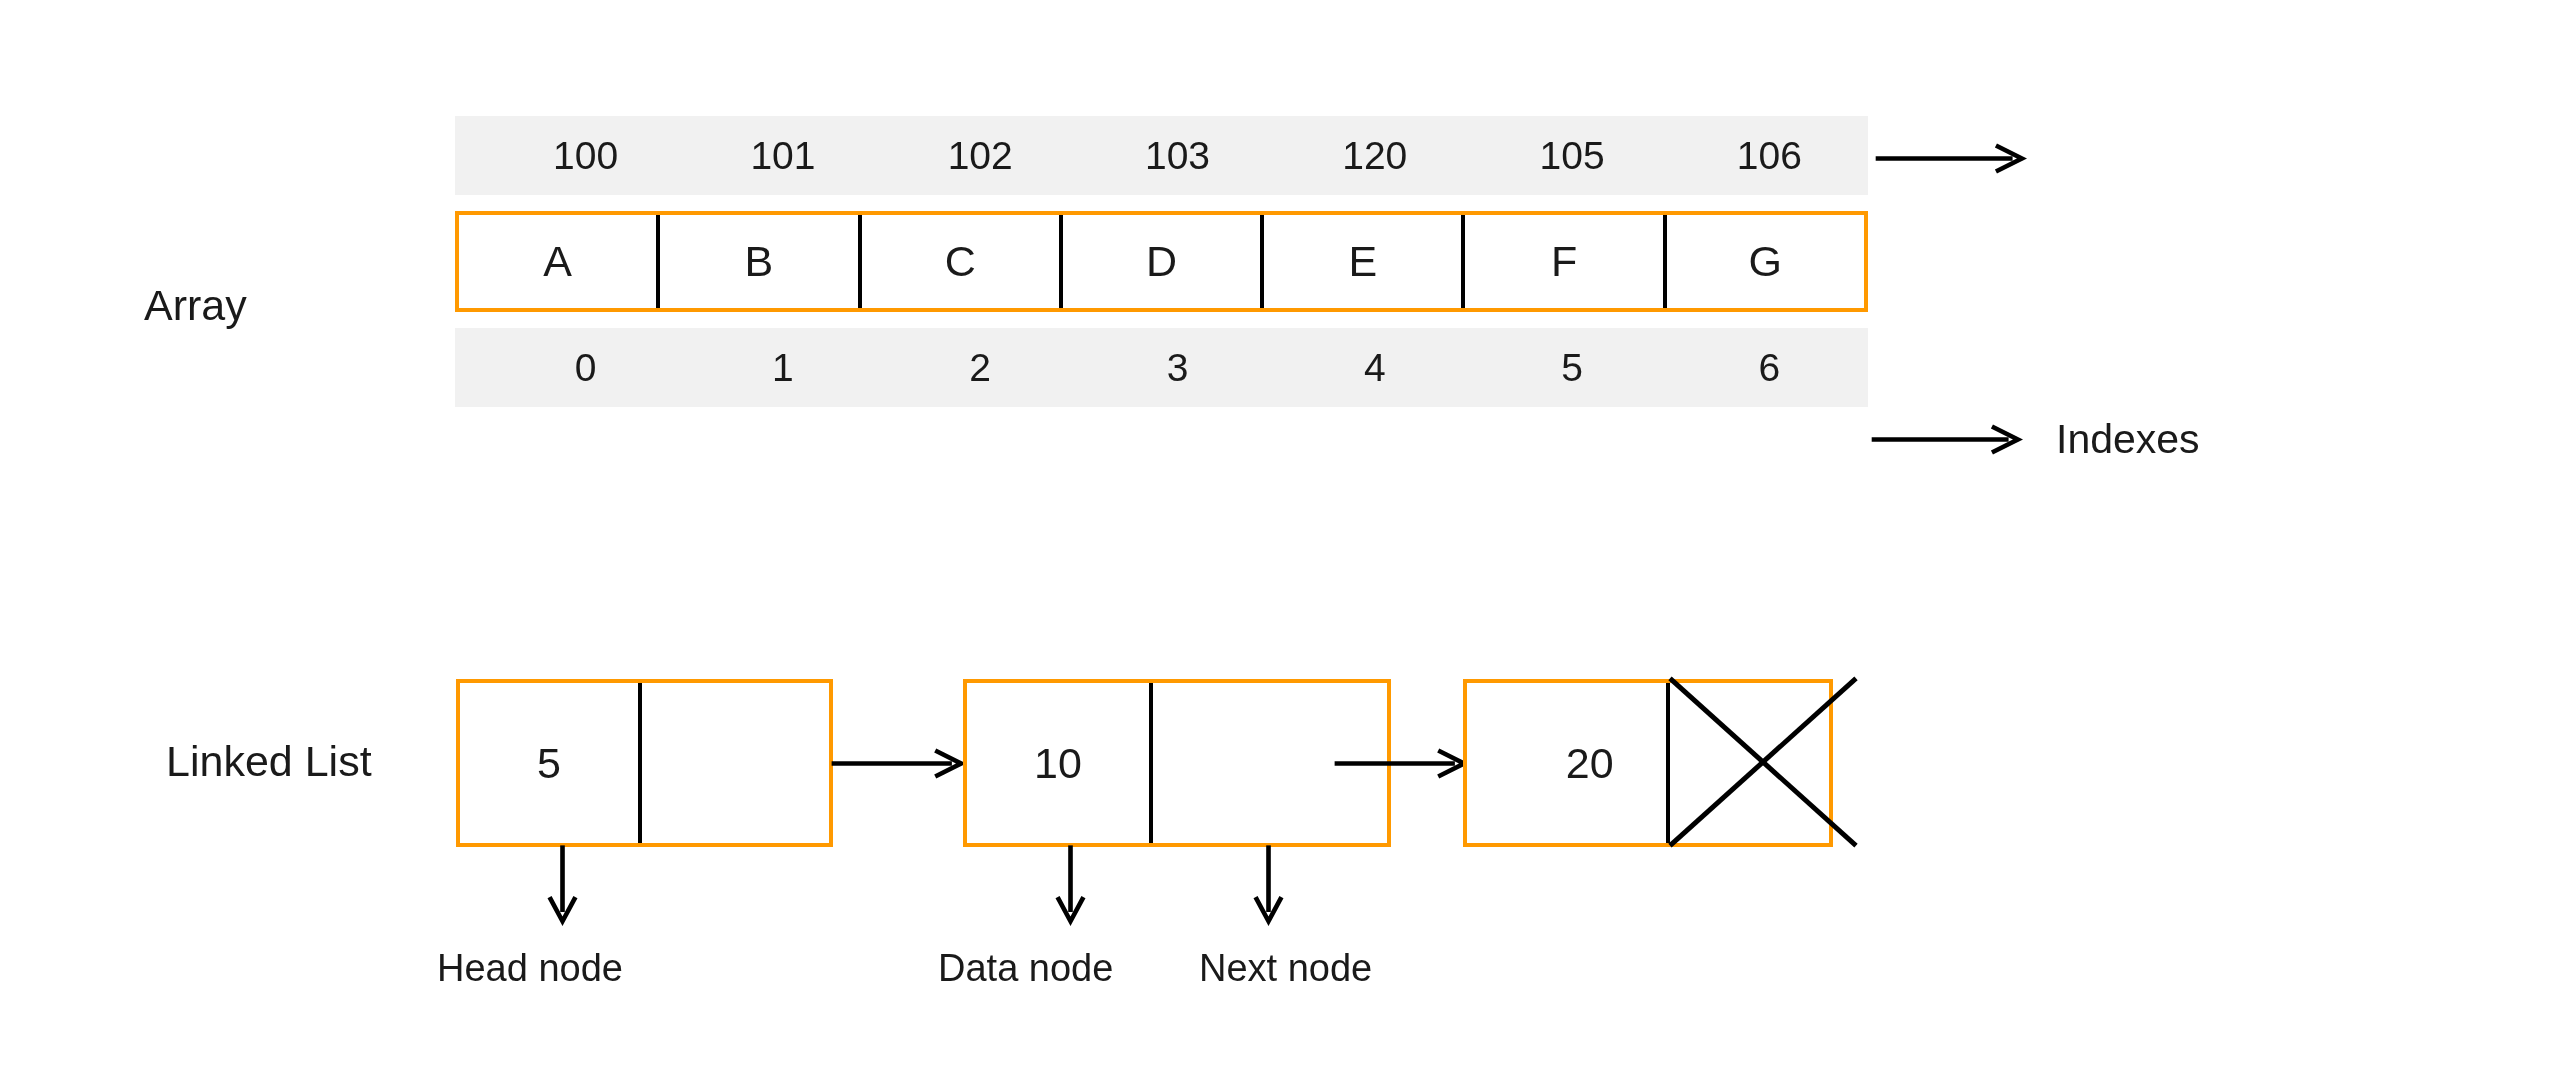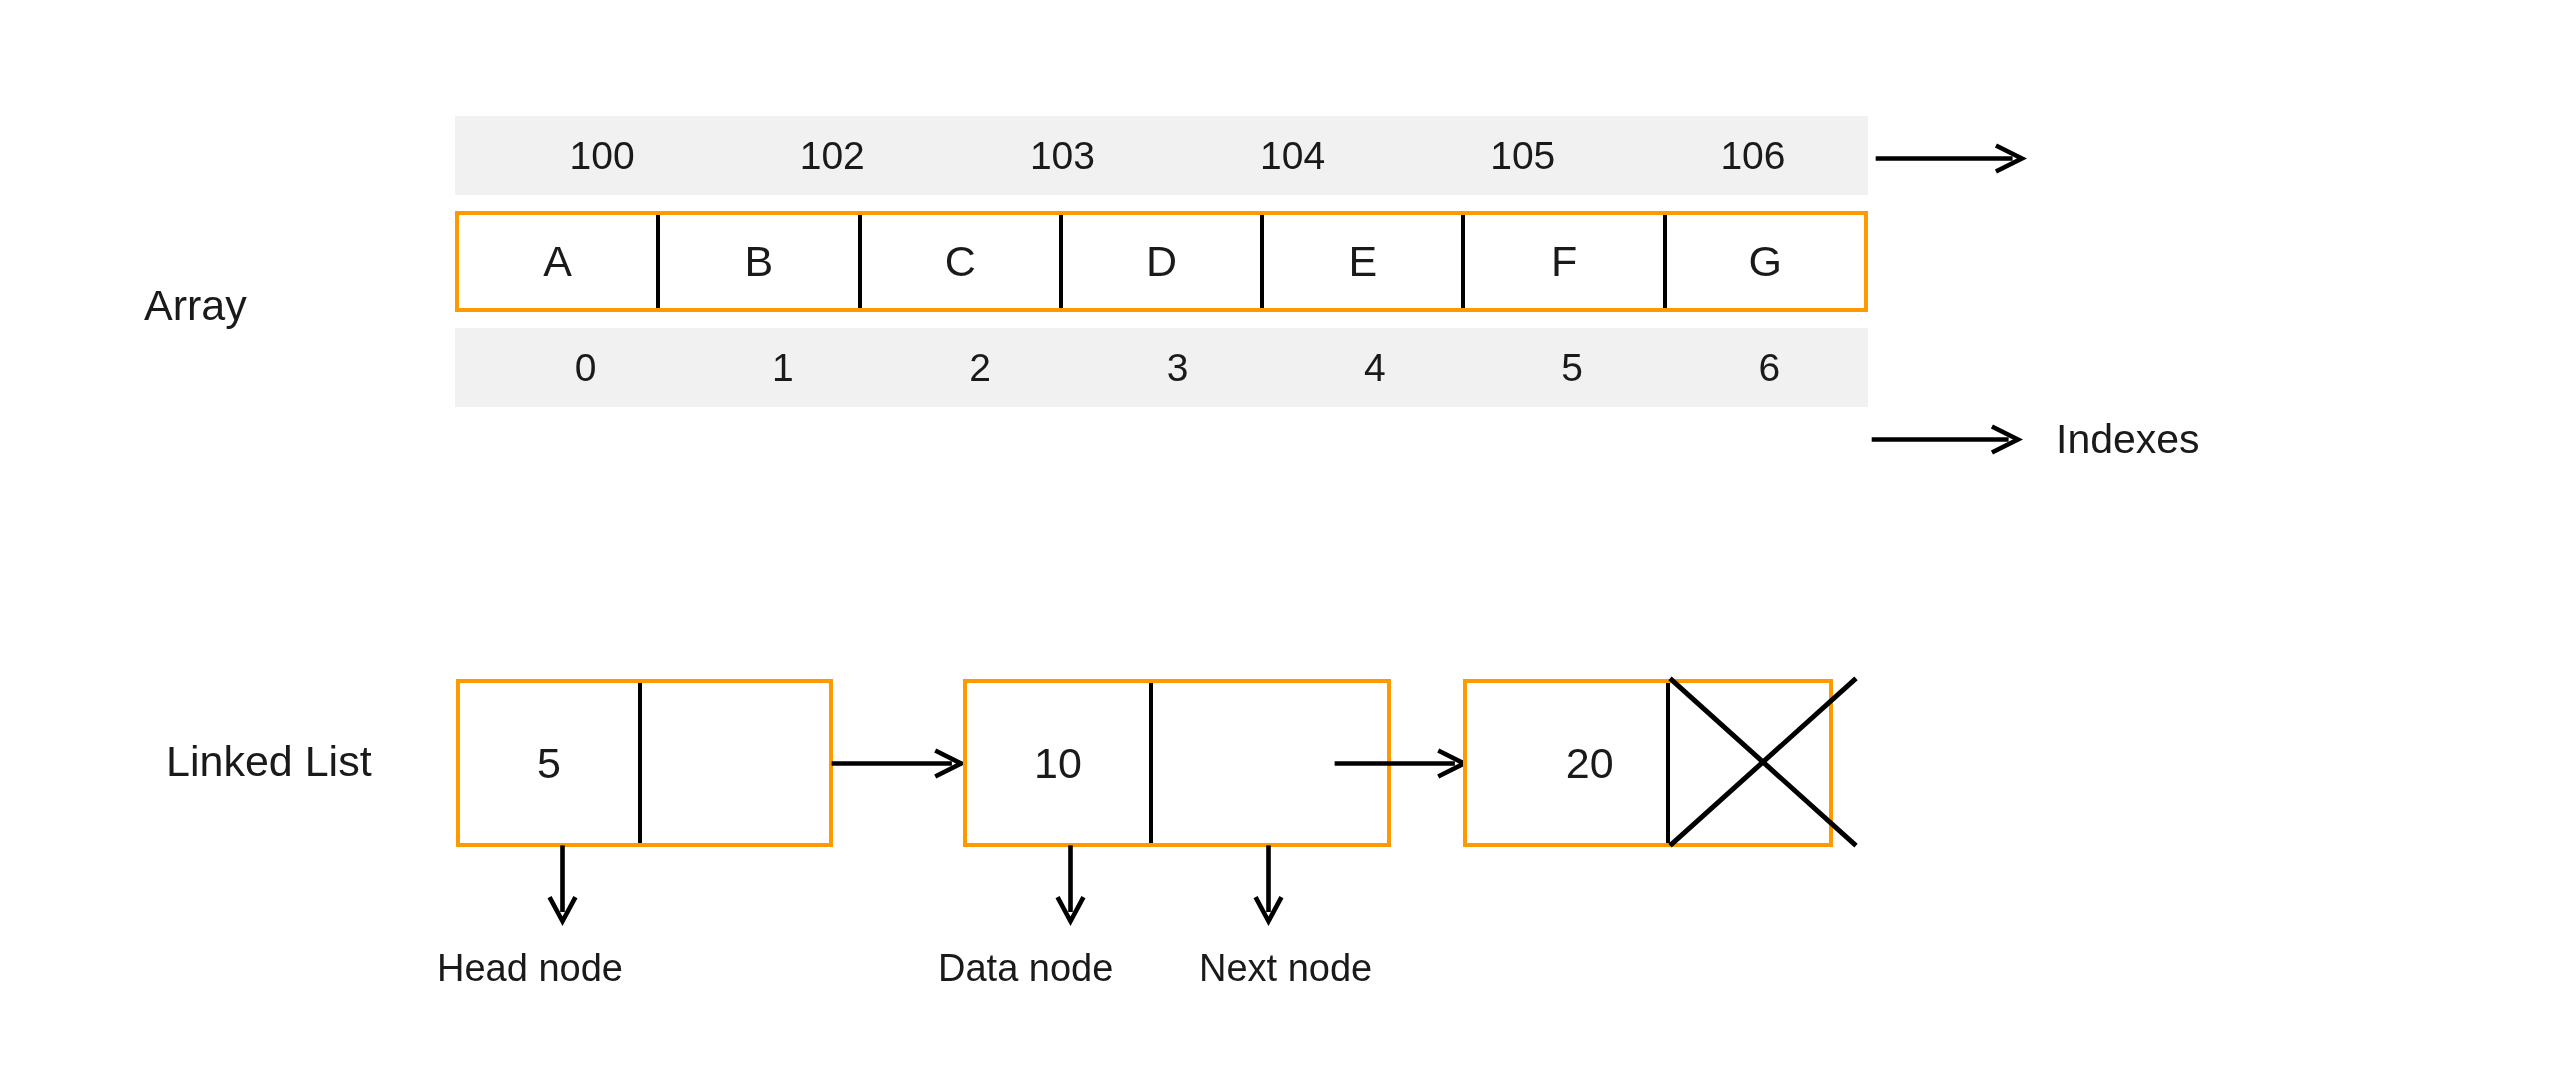--- a/index.html
+++ b/index.html
@@ -147,23 +147,24 @@
 <body>
 
 <div id="canvas">
 
   <div class="side-label array-label">Array</div>
 
   <div class="array-block">
 
     <div class="band">
       <div class="band-cell">100</div>
+      <div class="band-cell">101</div>
       <div class="band-cell">102</div>
       <div class="band-cell">103</div>
-      <div class="band-cell">104</div>
+      <div class="band-cell">120</div>
       <div class="band-cell">105</div>
       <div class="band-cell">106</div>
     </div>
 
     <div class="array-row">
       <div class="array-cell">A</div>
       <div class="array-cell">B</div>
       <div class="array-cell">C</div>
       <div class="array-cell">D</div>
       <div class="array-cell">E</div>

